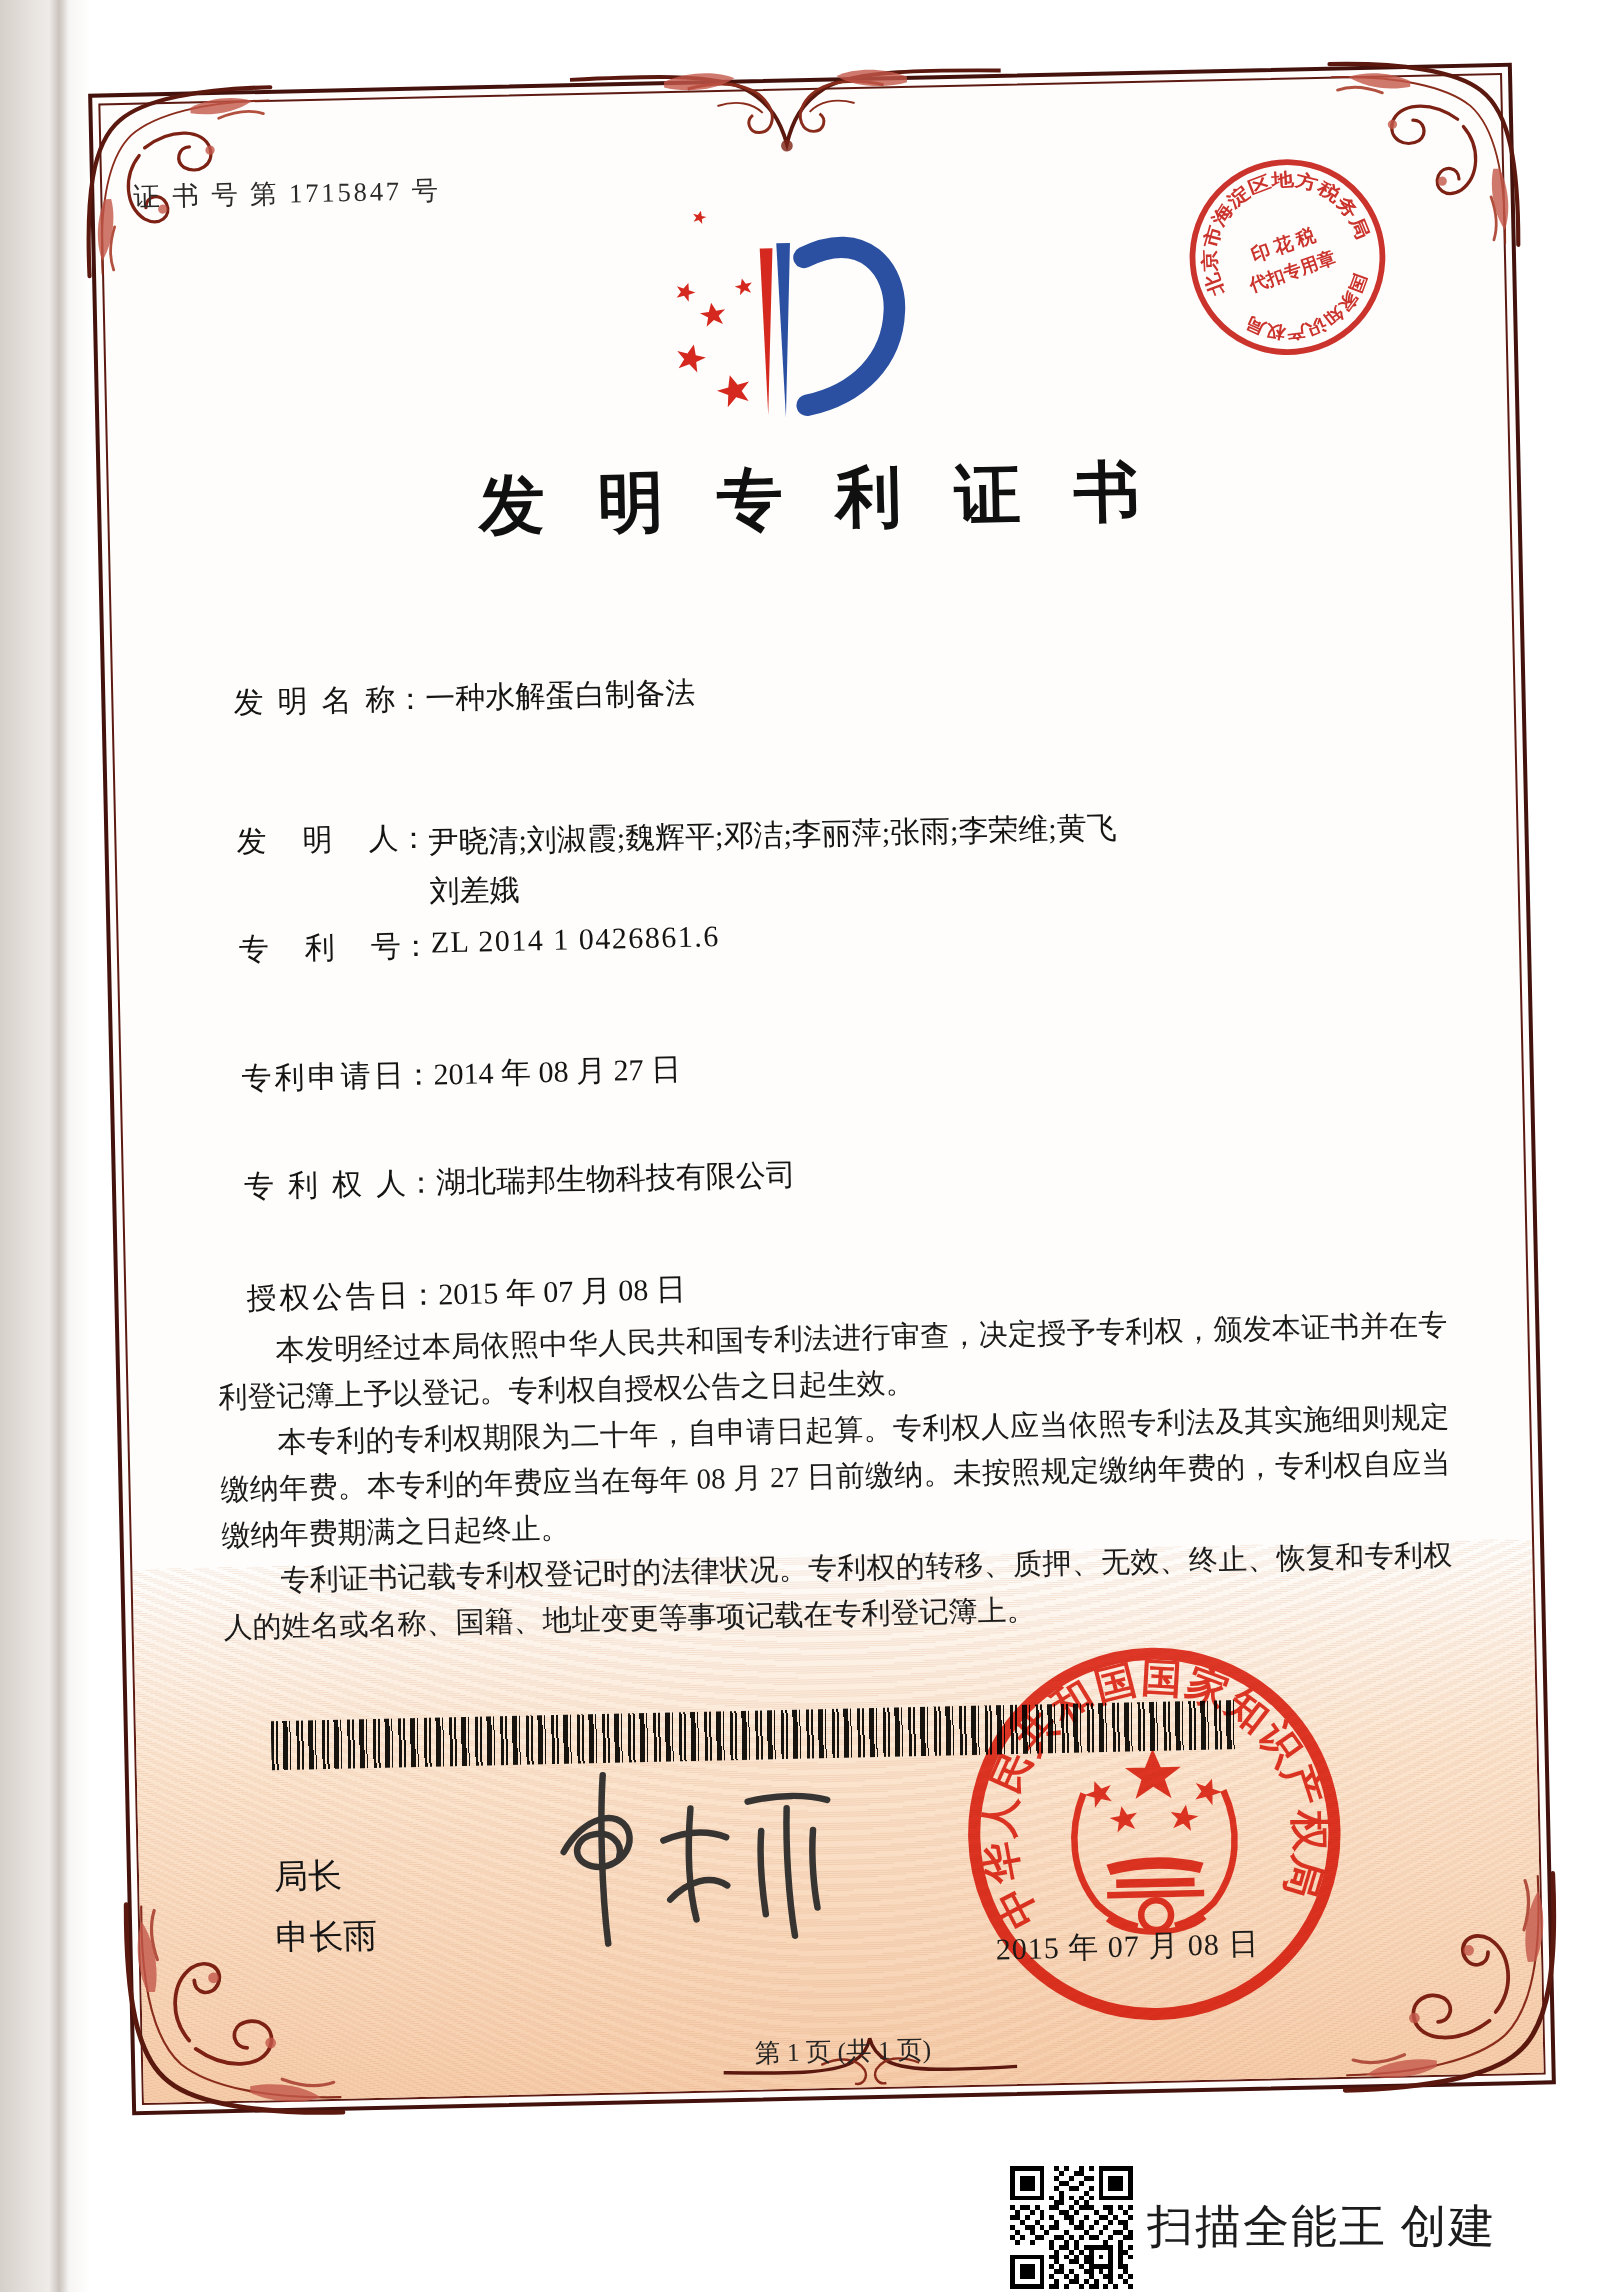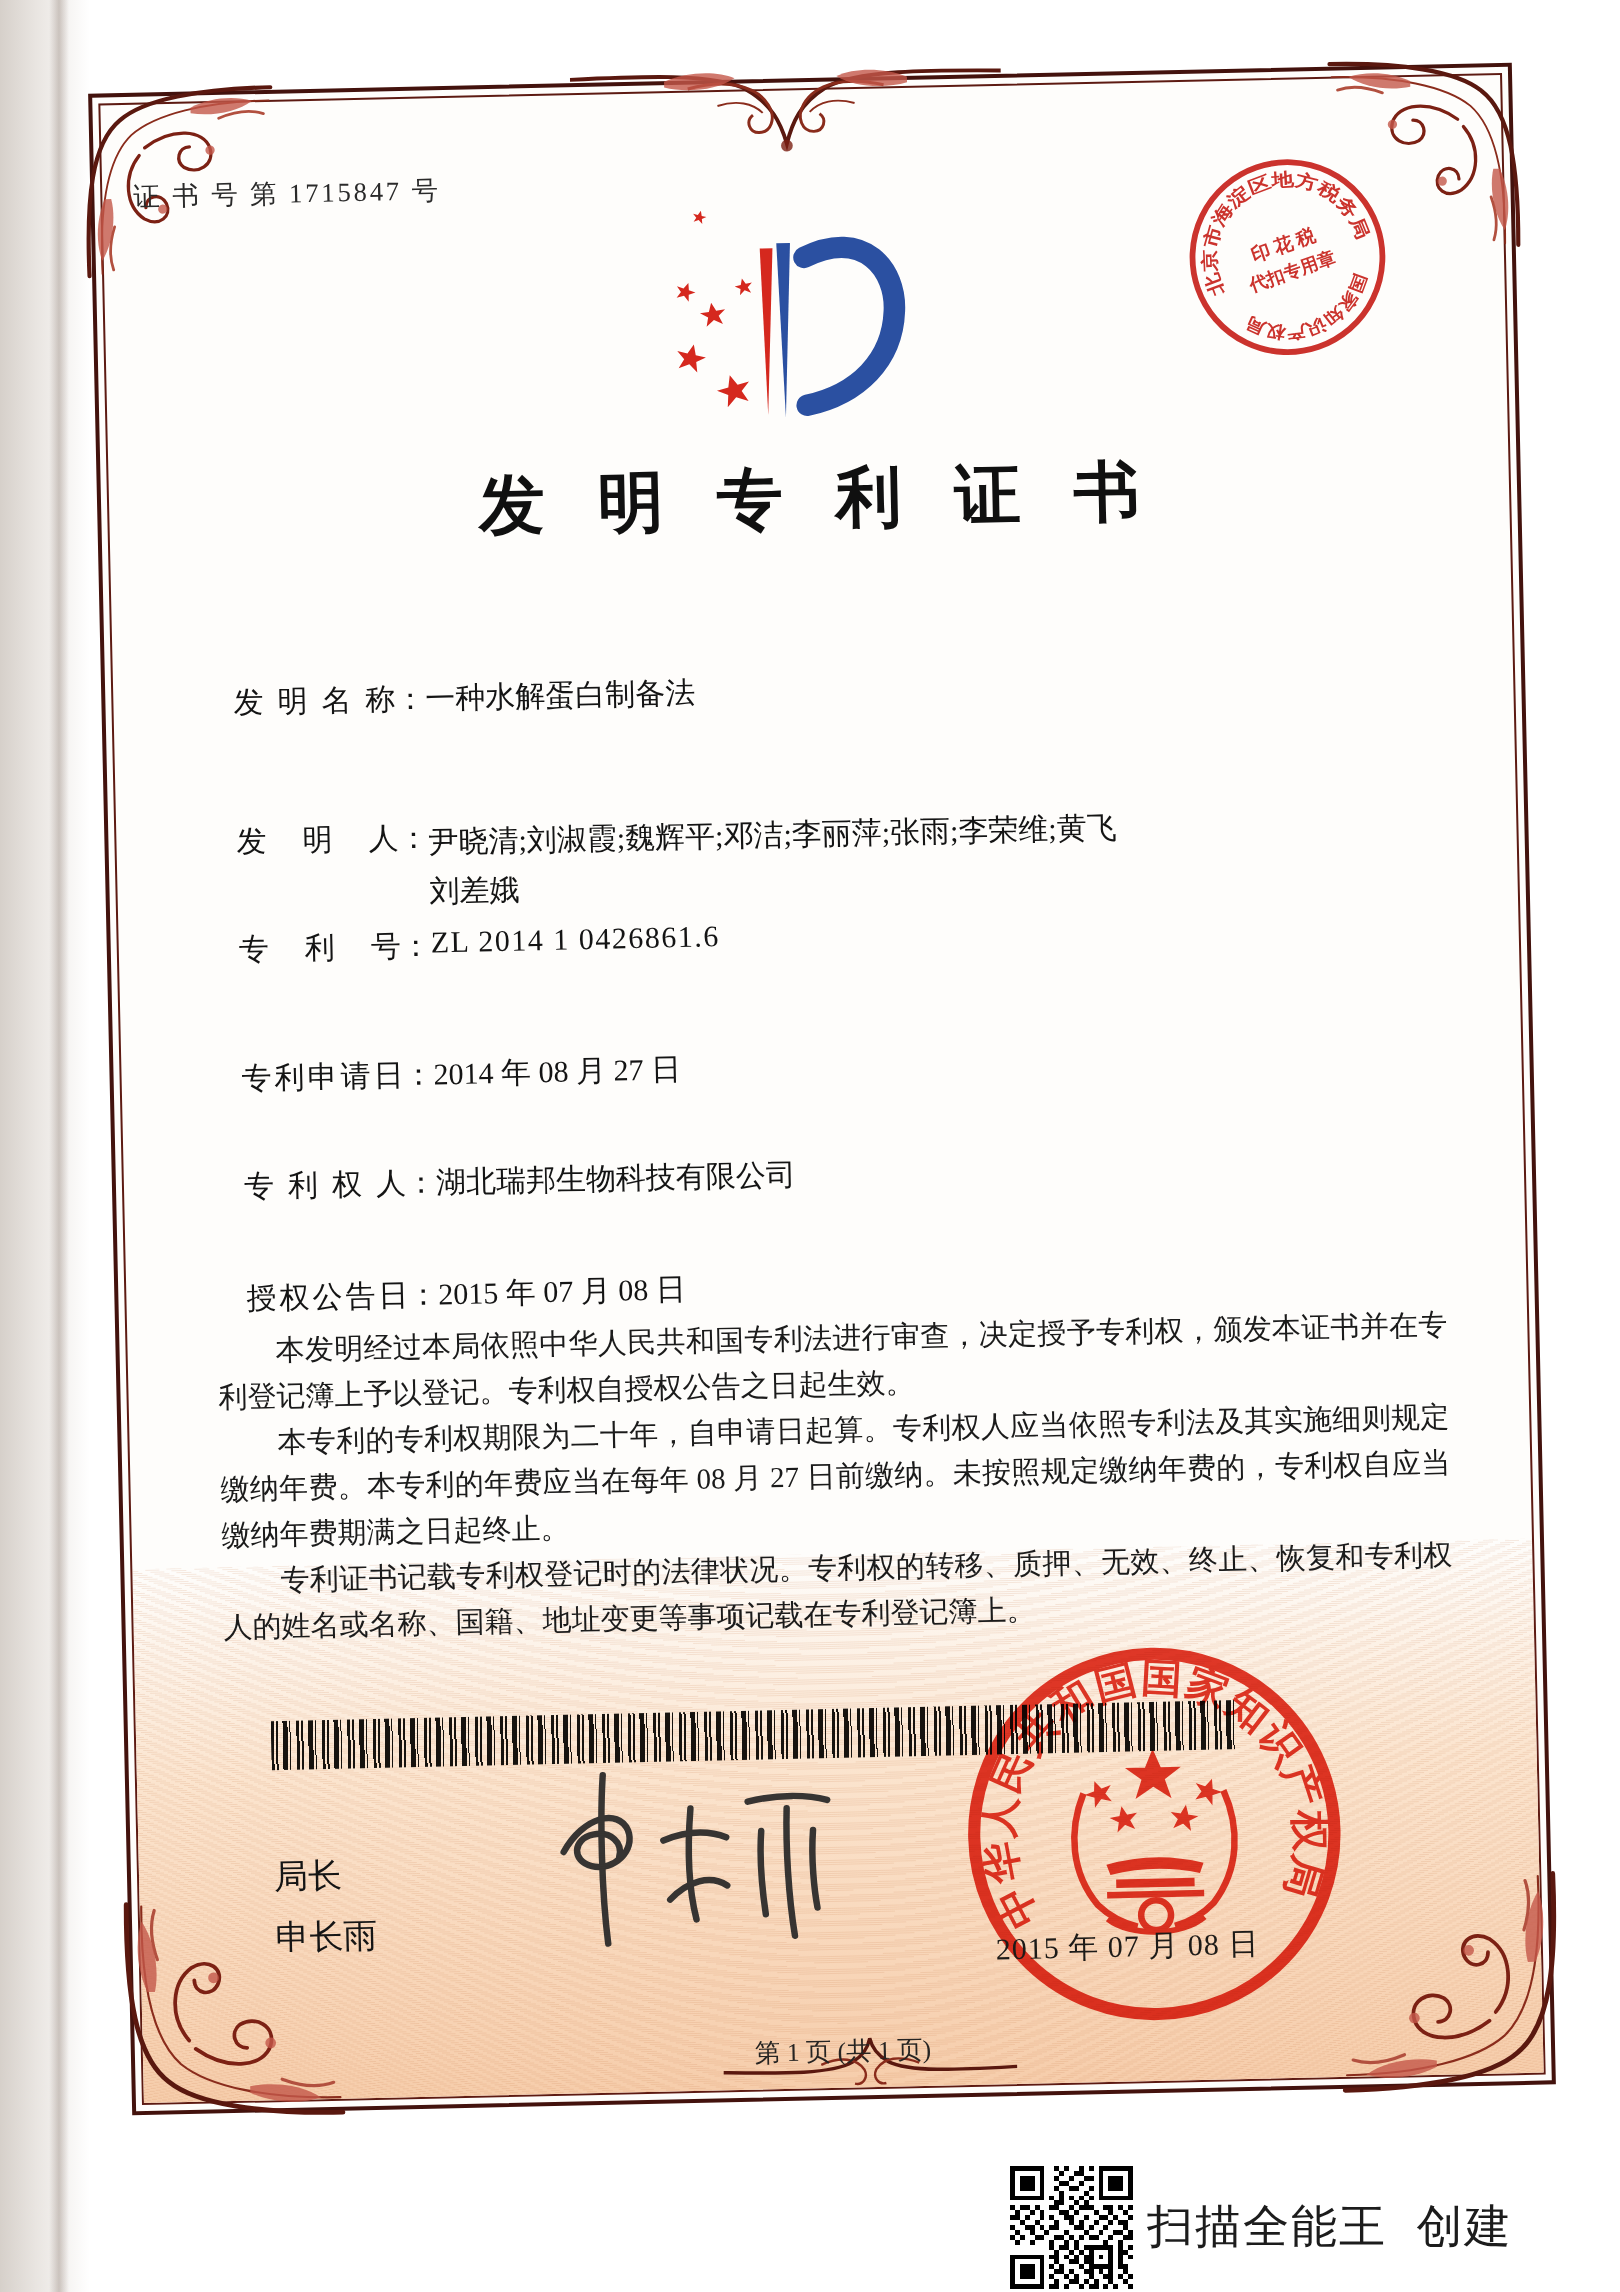--- a/index.html
+++ b/index.html
@@ -37,21 +37,21 @@
       rgba(0,0,0,0) 6.9px 11.8px,#17130f 11.8px 16.7px,rgba(0,0,0,0) 16.7px 18.6px,#17130f 18.6px 19.6px,rgba(0,0,0,0) 19.6px 25.5px);}
   .director-label{left:143px;top:1760px;font-size:34px;color:#151515;}
   .director-name{left:143px;top:1821px;font-size:34px;color:#151515;}
   .signature{left:385px;top:1672px;width:333px;height:201px;}
   .seal{left:828px;top:1563px;width:392px;height:392px;mix-blend-mode:multiply;opacity:.95;}
   .stamp{left:1086px;top:80px;width:211px;height:211px;transform:rotate(-18deg);
     mix-blend-mode:multiply;opacity:.92;}
   .seal-date{left:863px;top:1851px;width:333px;font-size:30px;letter-spacing:1px;color:#1d1b18;z-index:5;}
   .page-footer{left:0;right:0;top:1952px;text-align:center;font-size:25.5px;color:#262422;}
   .qr{left:1010px;top:2166px;width:123px;height:123px;}
-  .app-caption{left:1147px;top:2196px;font-size:46px;color:#1c1c1c;letter-spacing:2px;font-family:Liberation Mono, monospace;}
+  .app-caption{left:1147px;top:2196px;font-size:46px;color:#1c1c1c;letter-spacing:2px;}
 </style>
 </head>
 <body>
 
 <svg width="0" height="0" style="position:absolute">
   <defs>
     <path id="star5" d="M0,-10 L2.9,-3.1 10,-3.1 4.2,1.2 6.5,8.1 0,3.8 -6.5,8.1 -4.2,1.2 -10,-3.1 -2.9,-3.1 Z"></path>
     <symbol id="cornerF" viewBox="0 0 210 210">
       <g fill="none" stroke-linecap="round">
         <path d="M8,206 C6,120 14,64 44,40 C70,18 130,8 206,8" stroke="#5a180f" stroke-width="4.5"></path>

